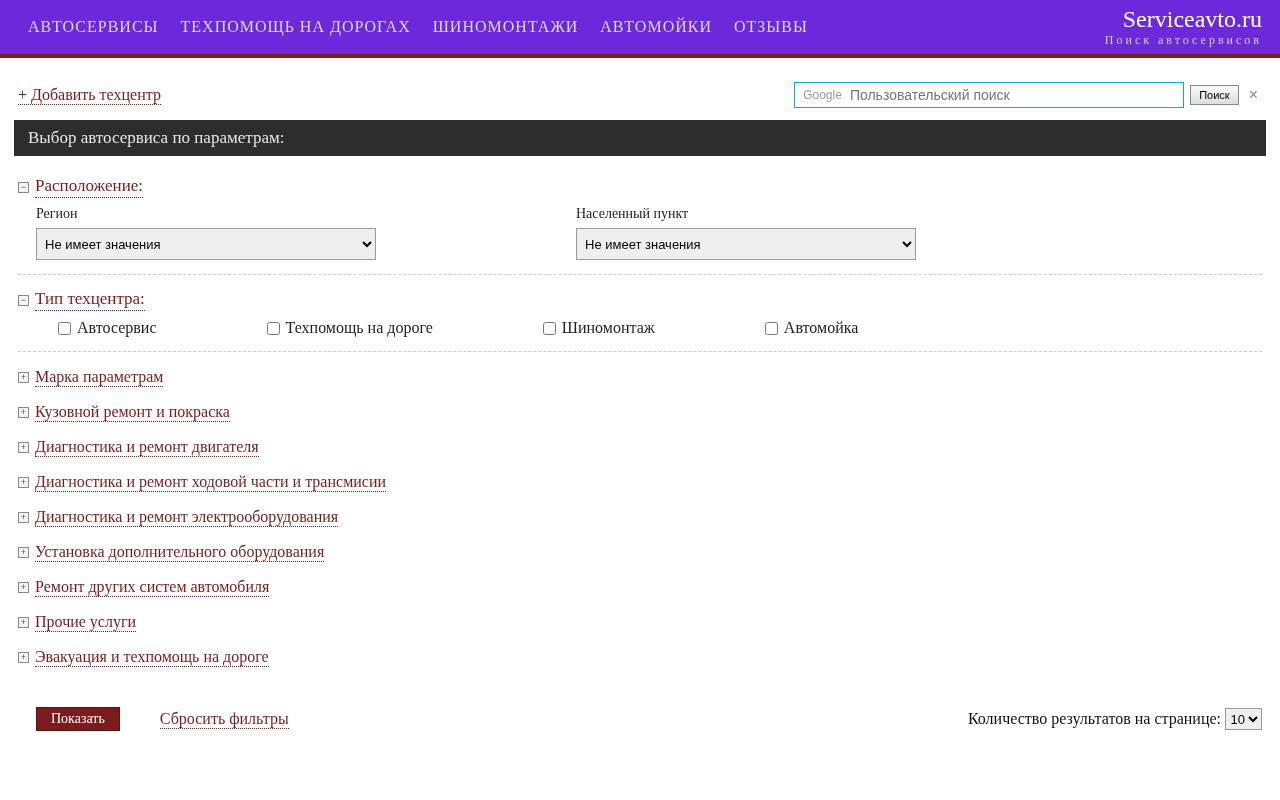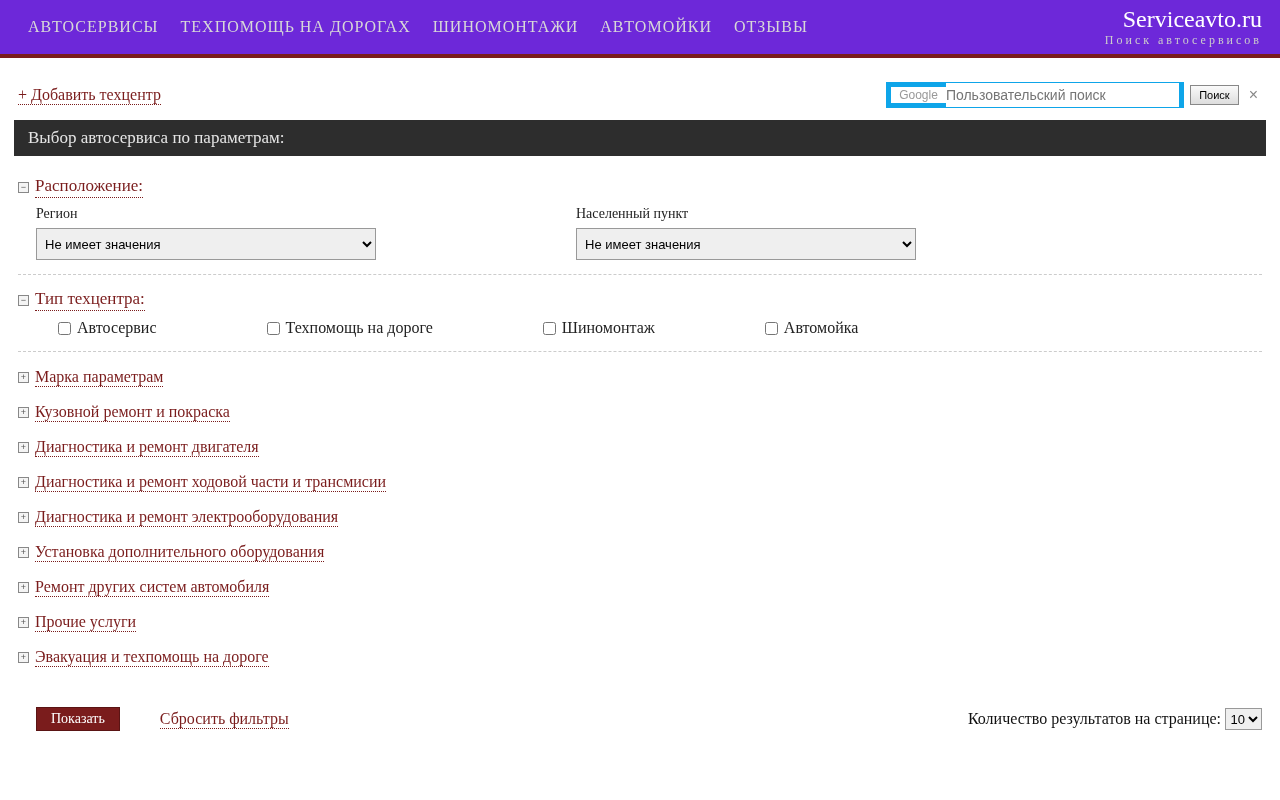--- a/index.html
+++ b/index.html
@@ -12,21 +12,21 @@
   .brand-title { font-size: 24px; font-family: Georgia, serif; }
   .brand-sub { font-size: 12px; letter-spacing: 3px; color: #ccc; }
 
   .content { background: #fff; min-height: 742px; padding: 0; position: relative; }
 
   .toprow { display: flex; justify-content: space-between; align-items: center; padding: 24px 18px 12px 18px; }
   .addlink { color: #7a1c1c; text-decoration: none; border-bottom: 1px dotted #7a1c1c; font-size: 16px; }
   .addlink::before { content: "+ "; }
 
   .searchgroup { display: flex; align-items: center; gap: 6px; }
-  .gse-box { display: flex; align-items: center; border: 5px solid #0ea5e9; background: #fff; height: 26px; width: 298px; }
+  .gse-box { display: flex; align-items: center; border: 1px solid #0ea5e9; background: #fff; height: 26px; width: 390px; }
   .gse-logo { font-family: Arial, sans-serif; font-size: 12px; color: #999; padding: 0 8px; }
   .gse-input { border: none; outline: none; font-size: 14px; flex: 1; height: 24px; font-family: Arial, sans-serif; }
   .gse-btn { font-family: Arial, sans-serif; font-size: 11px; padding: 3px 8px; border: 1px solid #888; background: linear-gradient(#fafafa,#ddd); cursor: pointer; }
   .gse-close { font-size: 16px; color: #888; cursor: pointer; padding: 0 4px; font-family: Arial; }
 
   .blackbar { background: #2d2d2d; color: #e5e5e5; font-size: 17px; padding: 8px 14px; margin: 0 14px; }
 
   .filters { padding: 12px 18px 0 18px; }
   .section-h { color: #7a1c1c; font-size: 17px; margin: 8px 0 8px 0; display: flex; align-items: center; gap: 6px; }
   .section-h .lbl-underline { border-bottom: 1px dotted #7a1c1c; padding-bottom: 1px; }

